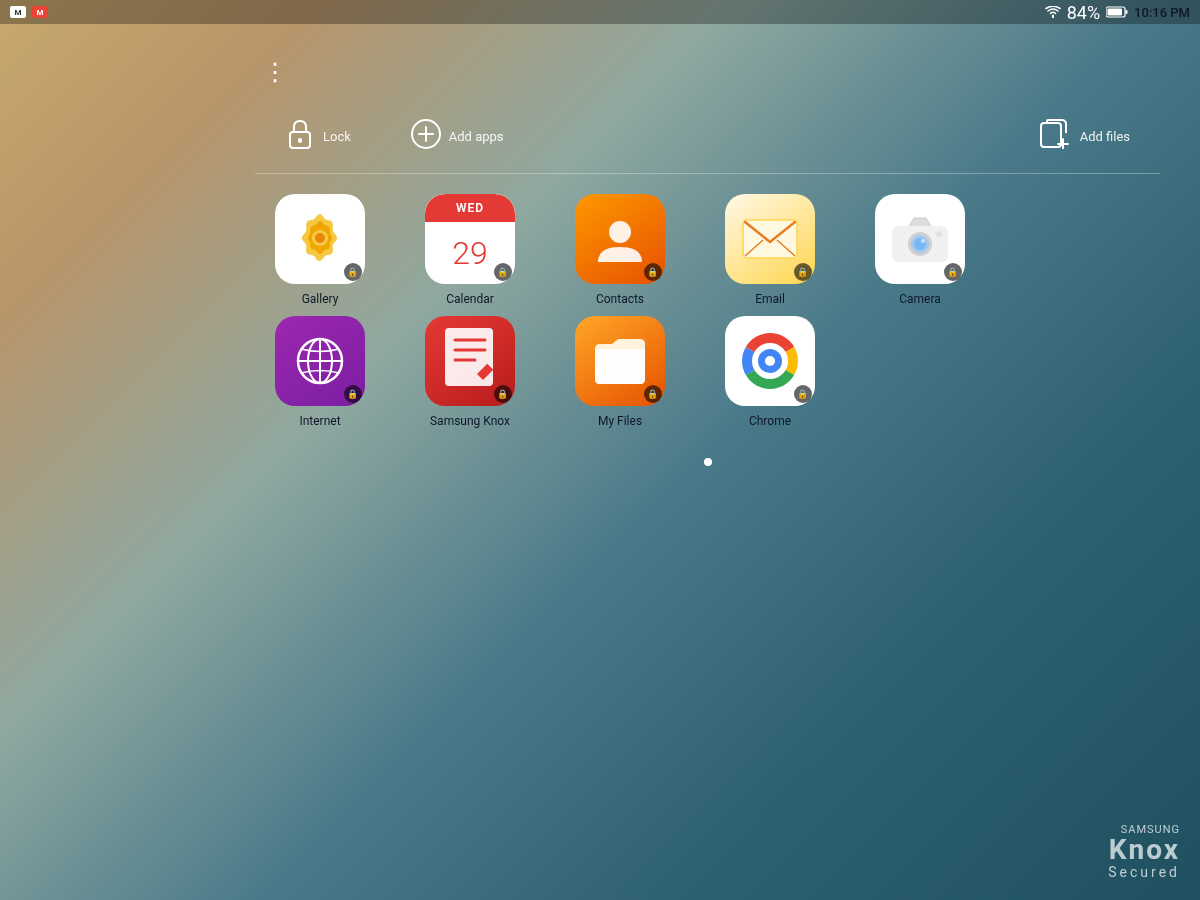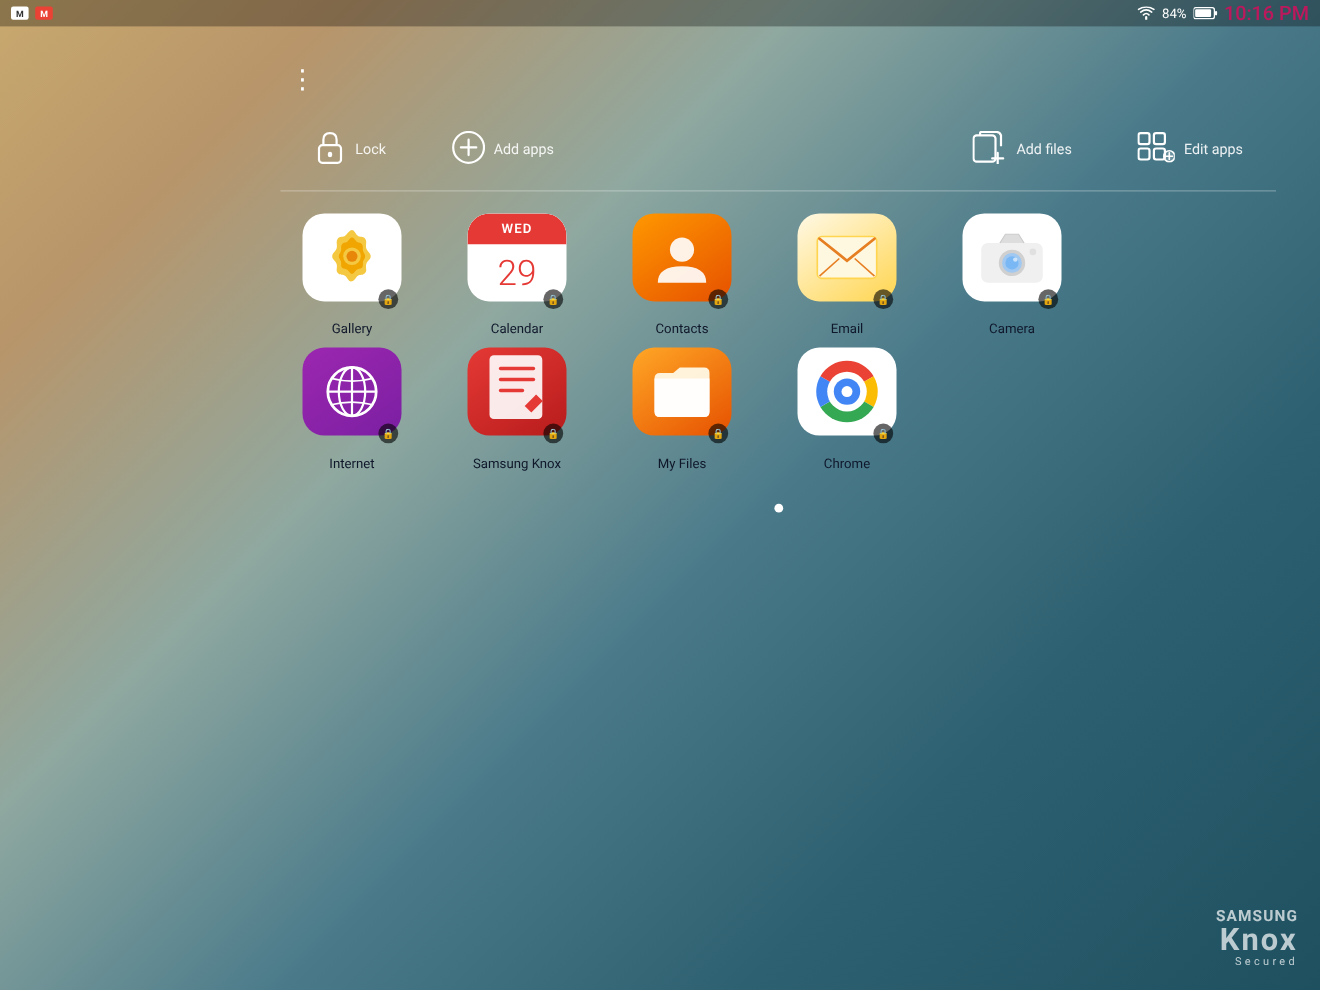--- a/index.html
+++ b/index.html
@@ -128,21 +128,21 @@
     }
 
     .app-icon-wrapper {
       position: relative;
       width: 90px;
       height: 90px;
     }
 
     .app-icon {
       width: 90px;
-      height: 80px;
+      height: 90px;
       border-radius: 20px;
       display: flex;
       align-items: center;
       justify-content: center;
       font-size: 42px;
       overflow: hidden;
     }
 
     .app-lock-badge {
       position: absolute;
@@ -234,23 +234,22 @@
     #knox-branding {
       position: absolute;
       bottom: 20px;
       right: 20px;
       color: rgba(255,255,255,0.7);
       text-align: right;
       z-index: 10;
     }
 
     #knox-samsung {
-      font-size: 14px;
+      font-size: 11px;
       letter-spacing: 1px;
-      font-weight: bold;
     }
 
     #knox-text {
       font-size: 26px;
       font-weight: 300;
       letter-spacing: 2px;
       line-height: 1;
     }
 
     #knox-secured {
@@ -284,29 +283,29 @@
   </div>
   <div id="status-right">
 
     <svg width="16" height="12" viewBox="0 0 16 12">
       <path d="M8 9.5 L8 11.5" stroke="white" stroke-width="2" stroke-linecap="round"></path>
       <path d="M5.5 7.5 Q8 5 10.5 7.5" stroke="white" stroke-width="1.5" fill="none" stroke-linecap="round"></path>
       <path d="M3 5 Q8 1 13 5" stroke="white" stroke-width="1.5" fill="none" stroke-linecap="round"></path>
       <path d="M1 2.5 Q8 -2 15 2.5" stroke="white" stroke-width="1.5" fill="none" stroke-linecap="round"></path>
     </svg>
 
-    <span style="color:white;font-size:12px;">84%</span>
+    <span style="color:white;font-size:18px;">84%</span>
 
     <svg width="22" height="12" viewBox="0 0 22 12">
       <rect x="0" y="1" width="19" height="10" rx="2" stroke="white" stroke-width="1.2" fill="none"></rect>
       <rect x="19.5" y="4" width="2" height="4" rx="1" fill="white"></rect>
       <rect x="1.5" y="2.5" width="14.5" height="7" rx="1" fill="white"></rect>
     </svg>
 
-    <span style="color:#be185d;font-size:18px;font-weight:500;">10:16 PM</span>
+    <span style="color:#0f172a;font-size:13px;font-weight:500;">10:16 PM</span>
   </div>
 </div>
 
 <div id="secure-folder-panel">
 
   <div id="panel-header">
     <span id="more-options" style="color:white;font-size:24px;cursor:pointer;">⋮</span>
   </div>
 
   <div id="toolbar">
@@ -340,35 +339,20 @@
         <svg width="32" height="30" viewBox="0 0 32 30">
           <rect x="1" y="4" width="20" height="24" rx="3" stroke="white" stroke-width="2" fill="none"></rect>
           <path d="M7 4 V2 Q7 1 8 1 H22 Q25 1 26 4 V14" stroke="white" stroke-width="2" fill="none"></path>
           <line x1="23" y1="20" x2="23" y2="30" stroke="white" stroke-width="2" stroke-linecap="round"></line>
           <line x1="18" y1="25" x2="28" y2="25" stroke="white" stroke-width="2" stroke-linecap="round"></line>
         </svg>
       </div>
       <span class="toolbar-item-label">Add files</span>
     </div>
 
-    <div class="toolbar-item">
-      <div class="toolbar-item-icon">
-        <svg width="34" height="28" viewBox="0 0 34 28">
-
-          <rect x="1" y="1" width="10" height="10" rx="2" stroke="white" stroke-width="2" fill="none"></rect>
-          <rect x="15" y="1" width="10" height="10" rx="2" stroke="white" stroke-width="2" fill="none"></rect>
-          <rect x="1" y="15" width="10" height="10" rx="2" stroke="white" stroke-width="2" fill="none"></rect>
-          <rect x="15" y="15" width="10" height="10" rx="2" stroke="white" stroke-width="2" fill="none"></rect>
-          <circle cx="29" cy="22" r="5" stroke="white" stroke-width="1.5" fill="rgba(255,255,255,0.2)"></circle>
-          <line x1="29" y1="19" x2="29" y2="25" stroke="white" stroke-width="1.5" stroke-linecap="round"></line>
-          <line x1="26" y1="22" x2="32" y2="22" stroke="white" stroke-width="1.5" stroke-linecap="round"></line>
-        </svg>
-      </div>
-      <span class="toolbar-item-label">Edit apps</span>
-    </div>
   </div>
 
   <div id="app-grid">
 
     <div class="app-item">
       <div class="app-icon-wrapper">
         <div class="app-icon icon-gallery">
           <svg width="60" height="60" viewBox="0 0 60 60">
             <path d="M30 5 C32 5, 33 8, 35 10 C37 12, 40 10, 42 13 C44 16, 42 19, 43 22 C44 25, 47 26, 47 29 C47 32, 44 33, 43 36 C42 39, 44 42, 42 44 C40 47, 37 45, 35 47 C33 49, 32 52, 29 52 C27 52, 26 49, 24 47 C22 45, 19 47, 17 44 C15 42, 17 39, 16 36 C15 33, 12 32, 12 29 C12 26, 15 25, 16 22 C17 19, 15 16, 17 13 C19 10, 22 12, 24 10 C26 8, 28 5, 30 5Z" fill="#f5c842"></path>
             <path d="M30 12 C31.5 12, 32.5 14, 34 15.5 C35.5 17, 37.5 16, 39 18 C40.5 20, 39.5 22, 40 24 C40.5 26, 42 27, 42 29 C42 31, 40.5 32, 40 34 C39.5 36, 40.5 38, 39 39.5 C37.5 41, 35.5 40, 34 41.5 C32.5 43, 31.5 45, 30 45 C28.5 45, 27.5 43, 26 41.5 C24.5 40, 22.5 41, 21 39.5 C19.5 38, 20.5 36, 20 34 C19.5 32, 18 31, 18 29 C18 27, 19.5 26, 20 24 C20.5 22, 19.5 20, 21 18 C22.5 16, 24.5 17, 26 15.5 C27.5 14, 28.5 12, 30 12Z" fill="#f0a500"></path>
@@ -526,14 +510,14 @@
 
   <div id="page-indicator">
     <div class="page-dot active"></div>
   </div>
 
 </div>
 
 <div id="knox-branding">
   <div id="knox-samsung">SAMSUNG</div>
   <div id="knox-text" style="font-size:28px; font-weight:700; letter-spacing:2px;">Knox</div>
-  <div id="knox-secured" style="font-size:10px; letter-spacing:3px;">Secured</div>
+  <div id="knox-secured" style="font-size:14px; letter-spacing:3px;">Secured</div>
 </div>
 
 </body></html>

